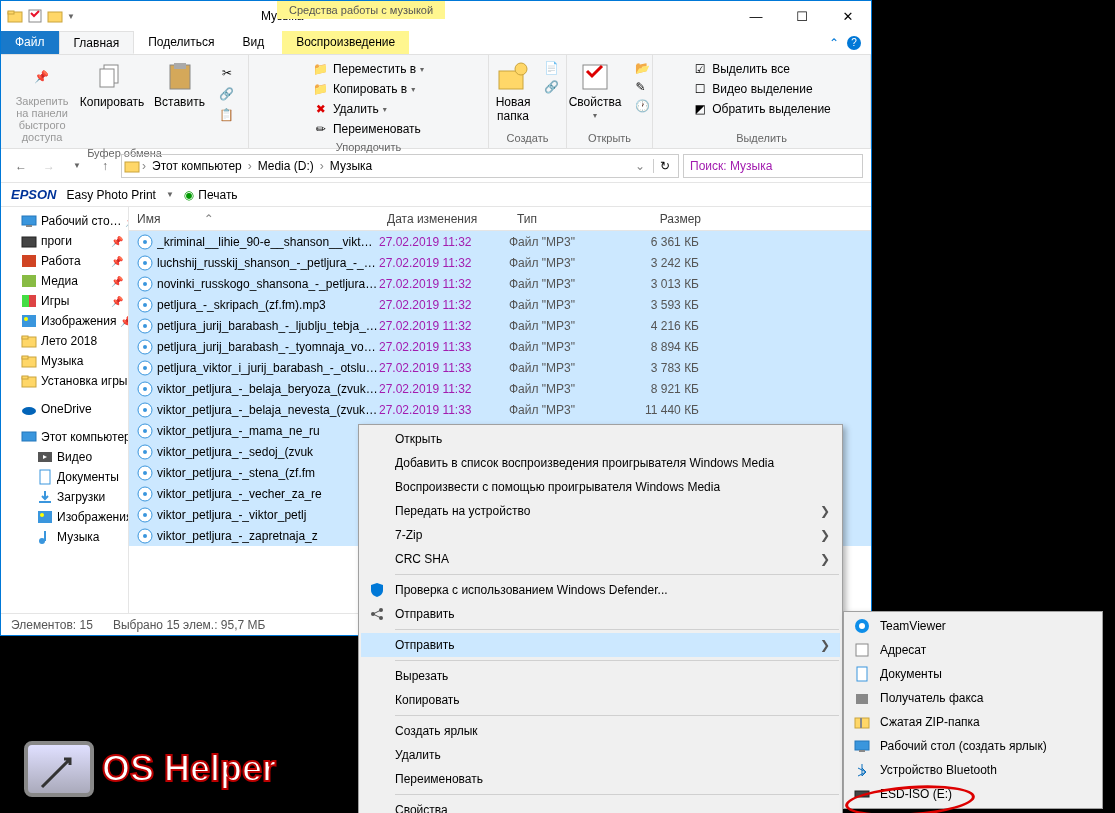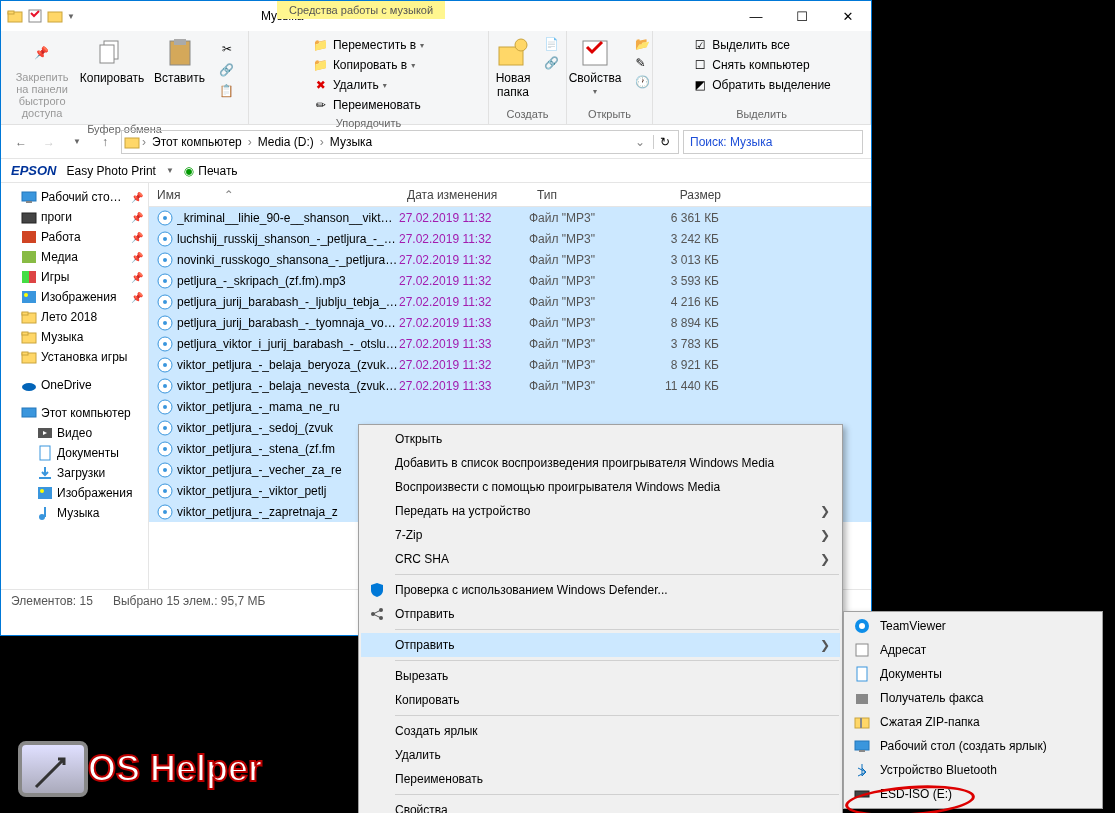--- a/index.html
+++ b/index.html
@@ -25,25 +25,25 @@
 .rbtn-lg{display:flex;flex-direction:column;align-items:center;text-align:center;padding:2px 4px;gap:2px;max-width:64px}
 .rbtn-lg .ric{width:32px;height:32px}
 .rbtn-sm{display:flex;align-items:center;gap:4px;padding:2px 4px;white-space:nowrap}
 .rbtn-sm .ric{width:16px;height:16px}
 .rcol{display:flex;flex-direction:column;gap:1px}
 .ric{display:inline-flex;align-items:center;justify-content:center}
 .navbar{height:34px;display:flex;align-items:center;gap:4px;padding:4px 8px;border-bottom:1px solid #e5e5e5}
 .navbtn{width:24px;height:24px;display:flex;align-items:center;justify-content:center;color:#666}
 .addr{flex:1;height:24px;border:1px solid #ccc;display:flex;align-items:center;padding:0 2px;gap:2px}
 .crumb{padding:2px 4px;display:flex;align-items:center;gap:2px}
-.search{width:180px;height:24px;border:1px solid #ccc;display:flex;align-items:center;padding:0 6px;color:#1d4ed8}
+.search{width:180px;height:24px;border:1px solid #ccc;display:flex;align-items:center;padding:0 6px;color:#a21caf}
 .epson{height:24px;display:flex;align-items:center;padding:0 10px;gap:10px;border-bottom:1px solid #e5e5e5}
 .epson-logo{color:#003399;font-weight:bold;font-size:13px;font-style:italic}
 .main{display:flex;height:calc(100% - 30px - 24px - 94px - 34px - 24px - 22px)}
-.tree{width:148px;border-right:1px solid #e5e5e5;overflow:hidden;padding:4px 0}
+.tree{width:128px;border-right:1px solid #e5e5e5;overflow:hidden;padding:4px 0}
 .tree-item{display:flex;align-items:center;gap:4px;padding:2px 4px 2px 20px;white-space:nowrap}
 .tree-item.l2{padding-left:36px}
 .tree-item .tic{width:16px;height:16px;flex-shrink:0}
 .pin{margin-left:auto;color:#888;font-size:10px}
 .files{flex:1;overflow:hidden}
 .fhead{display:flex;border-bottom:1px solid #e5e5e5;height:24px;align-items:center}
 .fcol{padding:4px 8px;color:#444}
 .fc-name{width:250px}
 .fc-date{width:130px}
 .fc-type{width:110px}
@@ -58,21 +58,21 @@
 .status{height:22px;border-top:1px solid #e5e5e5;display:flex;align-items:center;padding:0 10px;gap:20px;color:#555}
 .ctxmenu{position:absolute;background:#f0f0f0;border:1px solid #a0a0a0;box-shadow:3px 3px 6px rgba(0,0,0,0.3);padding:2px}
 .ctxmenu.main-ctx{left:358px;top:424px;width:485px;min-height:375px}
 .ctxmenu.sub-ctx{left:843px;top:611px;width:260px}
 .mitem{display:flex;align-items:center;height:24px;padding:0 30px 0 34px;position:relative}
 .mitem:hover,.mitem.hov{background:#91c9f7}
 .mitem.hov{background:#cce8ff}
 .mitem .mic{position:absolute;left:8px;width:16px;height:16px}
 .mitem .arrow{position:absolute;right:10px;color:#555}
 .msep{height:1px;background:#d0d0d0;margin:3px 1px 3px 34px}
-.watermark{position:absolute;left:18px;bottom:16px;display:flex;align-items:center;}
+.watermark{position:absolute;left:24px;bottom:16px;display:flex;align-items:center;gap:8px}
 .wm-box{width:70px;height:56px;border:4px solid #888;border-radius:8px;background:linear-gradient(#e0e0ff,#aab)}
 .wm-text{font-size:36px;font-weight:bold;color:#fff;-webkit-text-stroke:2px #b00;font-family:Arial}
 .circle{position:absolute;width:130px;height:30px;border:3px solid #d00;border-radius:50%;left:845px;top:786px;transform:rotate(-4deg)}
 svg{display:block}
 .chev-down{font-size:8px;color:#666}
 </style>
 </head>
 <body>
 
 <div class="win">
@@ -99,20 +99,31 @@
     </div>
     <span class="ctx-tab">Средства работы с музыкой</span>
     <span class="title-text" style="padding-left:180px">Музыка</span>
     <div class="winbtns">
       <div class="winbtn">—</div>
       <div class="winbtn">☐</div>
       <div class="winbtn close">✕</div>
     </div>
   </div>
 
+  <div class="tabs">
+    <div class="tab file">Файл</div>
+    <div class="tab active">Главная</div>
+    <div class="tab">Поделиться</div>
+    <div class="tab">Вид</div>
+    <div class="tab ctx">Воспроизведение</div>
+    <div class="ribbon-help">
+      <span style="color:#0078d7">⌃</span>
+      <span style="color:#0078d7;background:#0078d7;color:#fff;border-radius:50%;width:14px;height:14px;display:inline-flex;align-items:center;justify-content:center;font-size:10px">?</span>
+    </div>
+  </div>
 
   <div class="ribbon">
     <div class="rgroup" style="width:248px">
       <div class="rgroup-body">
         <div class="rbtn-lg" style="color:#999">
             <span class="ric">📌</span>
             <span style="font-size:11px;line-height:1.1">Закрепить на панели быстрого доступа</span>
           </div>
         <div class="rbtn-lg">
             <span class="ric">
@@ -211,21 +222,21 @@
       <div class="rgroup-label">Открыть</div>
     </div>
     <div class="rgroup" style="flex:1">
       <div class="rgroup-body" style="flex-direction:column;align-items:flex-start;gap:0">
         <div class="rbtn-sm">
             <span class="ric">☑</span>
             <span>Выделить все</span>
           </div>
         <div class="rbtn-sm">
             <span class="ric">☐</span>
-            <span>Снять компьютер</span>
+            <span>Видео выделение</span>
           </div>
         <div class="rbtn-sm">
             <span class="ric">◩</span>
             <span>Обратить выделение</span>
           </div>
       </div>
       <div class="rgroup-label">Выделить</div>
     </div>
   </div>
 

